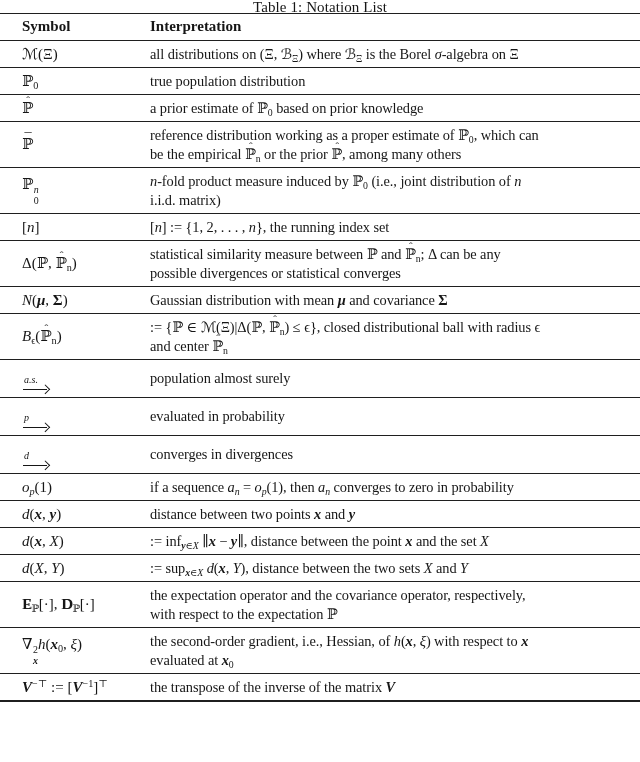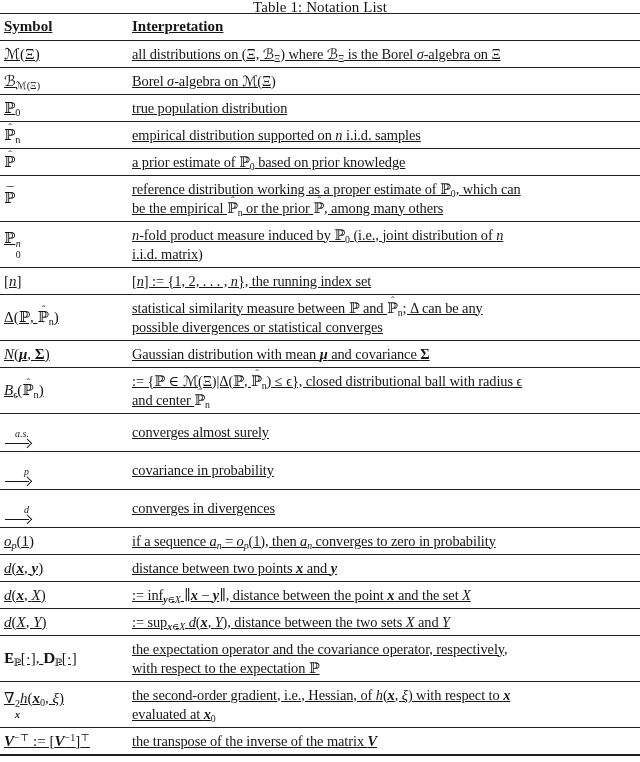--- a/index.html
+++ b/index.html
@@ -1,40 +1,40 @@
 <!DOCTYPE html>
 <html><head>
 <meta charset="utf-8">
 <style>
   html,body{margin:0;padding:0;}
   body{
     width:640px;height:762px;overflow:hidden;background:#ffffff;
     font-family:"Liberation Serif","DejaVu Serif","DejaVu Sans",serif;
     color:#161616;
   }
-  .page{width:640px;height:556px;text-decoration:underline;}
+  .page{width:640px;height:556px;}
   .caption{
     text-align:center;font-size:15px;line-height:16px;height:14px;
     margin-top:-1px;overflow:hidden;letter-spacing:.1px;
   }
   table{
     width:640px;border-collapse:collapse;table-layout:fixed;
     border-top:1.5px solid #1f1f1f;
   }
   th,td{vertical-align:middle;text-align:left;font-weight:normal;}
   thead th{
     font-weight:bold;font-size:15px;padding:4px 0 5px 0;
     border-bottom:1.5px solid #1f1f1f;
   }
   tbody td{
     border-bottom:1.5px solid #1f1f1f;
     padding:3.5px 0;
   }
   tbody tr:last-child td{border-bottom:2px solid #1f1f1f;}
-  .c1{width:128px;padding-left:4px;}
+  .c1{width:128px;padding-left:22px;}
   .c2{padding-right:8px;}
   .symbol-cell{font-size:15px;white-space:nowrap;line-height:19px;overflow:visible;}
   .interp-cell{font-size:14.4px;overflow:visible;}
   .ln{white-space:nowrap;line-height:19px;letter-spacing:-0.08px;}
 
   sub,sup{font-size:68%;line-height:0;}
   sub{vertical-align:-0.28em;}
   sup{vertical-align:0.5em;}
 
   
@@ -46,21 +46,21 @@
   .bar::after{
     content:"¯";position:absolute;left:0;right:-1px;top:-0.26em;
     text-align:center;font-size:0.95em;line-height:1;
   }
 
   
   .ds{position:relative;display:inline-block;}
   .ds::after{content:attr(data-c);position:absolute;left:1px;top:0;}
 
   
-  .arw{display:inline-block;vertical-align:-5px;text-align:right;line-height:1;}
+  .arw{display:inline-block;vertical-align:-5px;text-align:left;line-height:1;}
   .al{display:block;font-style:italic;font-size:10px;line-height:10px;padding:0 2px;}
   .as{display:block;position:relative;height:9px;min-width:27px;}
   .as::before{
     content:"";position:absolute;left:1px;right:2px;top:4px;height:1.2px;
     background:currentColor;
   }
   .as::after{
     content:"";position:absolute;right:1px;top:4.6px;width:5.5px;height:5.5px;
     border-top:1.3px solid currentColor;border-right:1.3px solid currentColor;
     transform:translateY(-50%) rotate(45deg);
@@ -85,35 +85,23 @@
       </tr>
     </thead>
     <tbody>
         <tr>
     <td class="c1 symbol-cell">ℳ(Ξ)</td>
     <td class="c2 interp-cell">
             <div class="ln">all distributions on (Ξ, ℬ<sub>Ξ</sub>) where ℬ<sub>Ξ</sub> is the Borel <i>σ</i>-algebra on Ξ</div>
           </td>
   </tr>
         <tr>
-    <td class="c1 symbol-cell">ℬ<sub>ℳ(Ξ)</sub></td>
-    <td class="c2 interp-cell">
-            <div class="ln">Borel <i>σ</i>-algebra on ℳ(Ξ)</div>
-          </td>
-  </tr>
-        <tr>
     <td class="c1 symbol-cell">ℙ<sub>0</sub></td>
     <td class="c2 interp-cell">
             <div class="ln">true population distribution</div>
-          </td>
-  </tr>
-        <tr>
-    <td class="c1 symbol-cell"><span class="hat">ℙ</span><sub>n</sub></td>
-    <td class="c2 interp-cell">
-            <div class="ln">empirical distribution supported on <i>n</i> i.i.d. samples</div>
           </td>
   </tr>
         <tr>
     <td class="c1 symbol-cell"><span class="hat">ℙ</span></td>
     <td class="c2 interp-cell">
             <div class="ln">a prior estimate of ℙ<sub>0</sub> based on prior knowledge</div>
           </td>
   </tr>
         <tr>
     <td class="c1 symbol-cell"><span class="bar">ℙ</span></td>
@@ -154,27 +142,27 @@
         <tr>
     <td class="c1 symbol-cell"><i>B</i><sub>ϵ</sub>(<span class="hat">ℙ</span><sub>n</sub>)</td>
     <td class="c2 interp-cell">
             <div class="ln">:= {ℙ ∈ ℳ(Ξ)|Δ(ℙ, <span class="hat">ℙ</span><sub>n</sub>) ≤ ϵ}, closed distributional ball with radius ϵ</div>
             <div class="ln">and center <span class="hat">ℙ</span><sub>n</sub></div>
           </td>
   </tr>
         <tr>
     <td class="c1 symbol-cell"><span class="arw"><span class="al">a.s.</span><span class="as"></span></span></td>
     <td class="c2 interp-cell">
-            <div class="ln">converges almost surely</div>
+            <div class="ln">population almost surely</div>
           </td>
   </tr>
         <tr>
     <td class="c1 symbol-cell"><span class="arw"><span class="al">p</span><span class="as"></span></span></td>
     <td class="c2 interp-cell">
-            <div class="ln">covariance in probability</div>
+            <div class="ln">evaluated in probability</div>
           </td>
   </tr>
         <tr>
     <td class="c1 symbol-cell"><span class="arw"><span class="al">d</span><span class="as"></span></span></td>
     <td class="c2 interp-cell">
             <div class="ln">converges in divergences</div>
           </td>
   </tr>
         <tr>
     <td class="c1 symbol-cell"><i>o</i><sub><i>p</i></sub>(1)</td>

